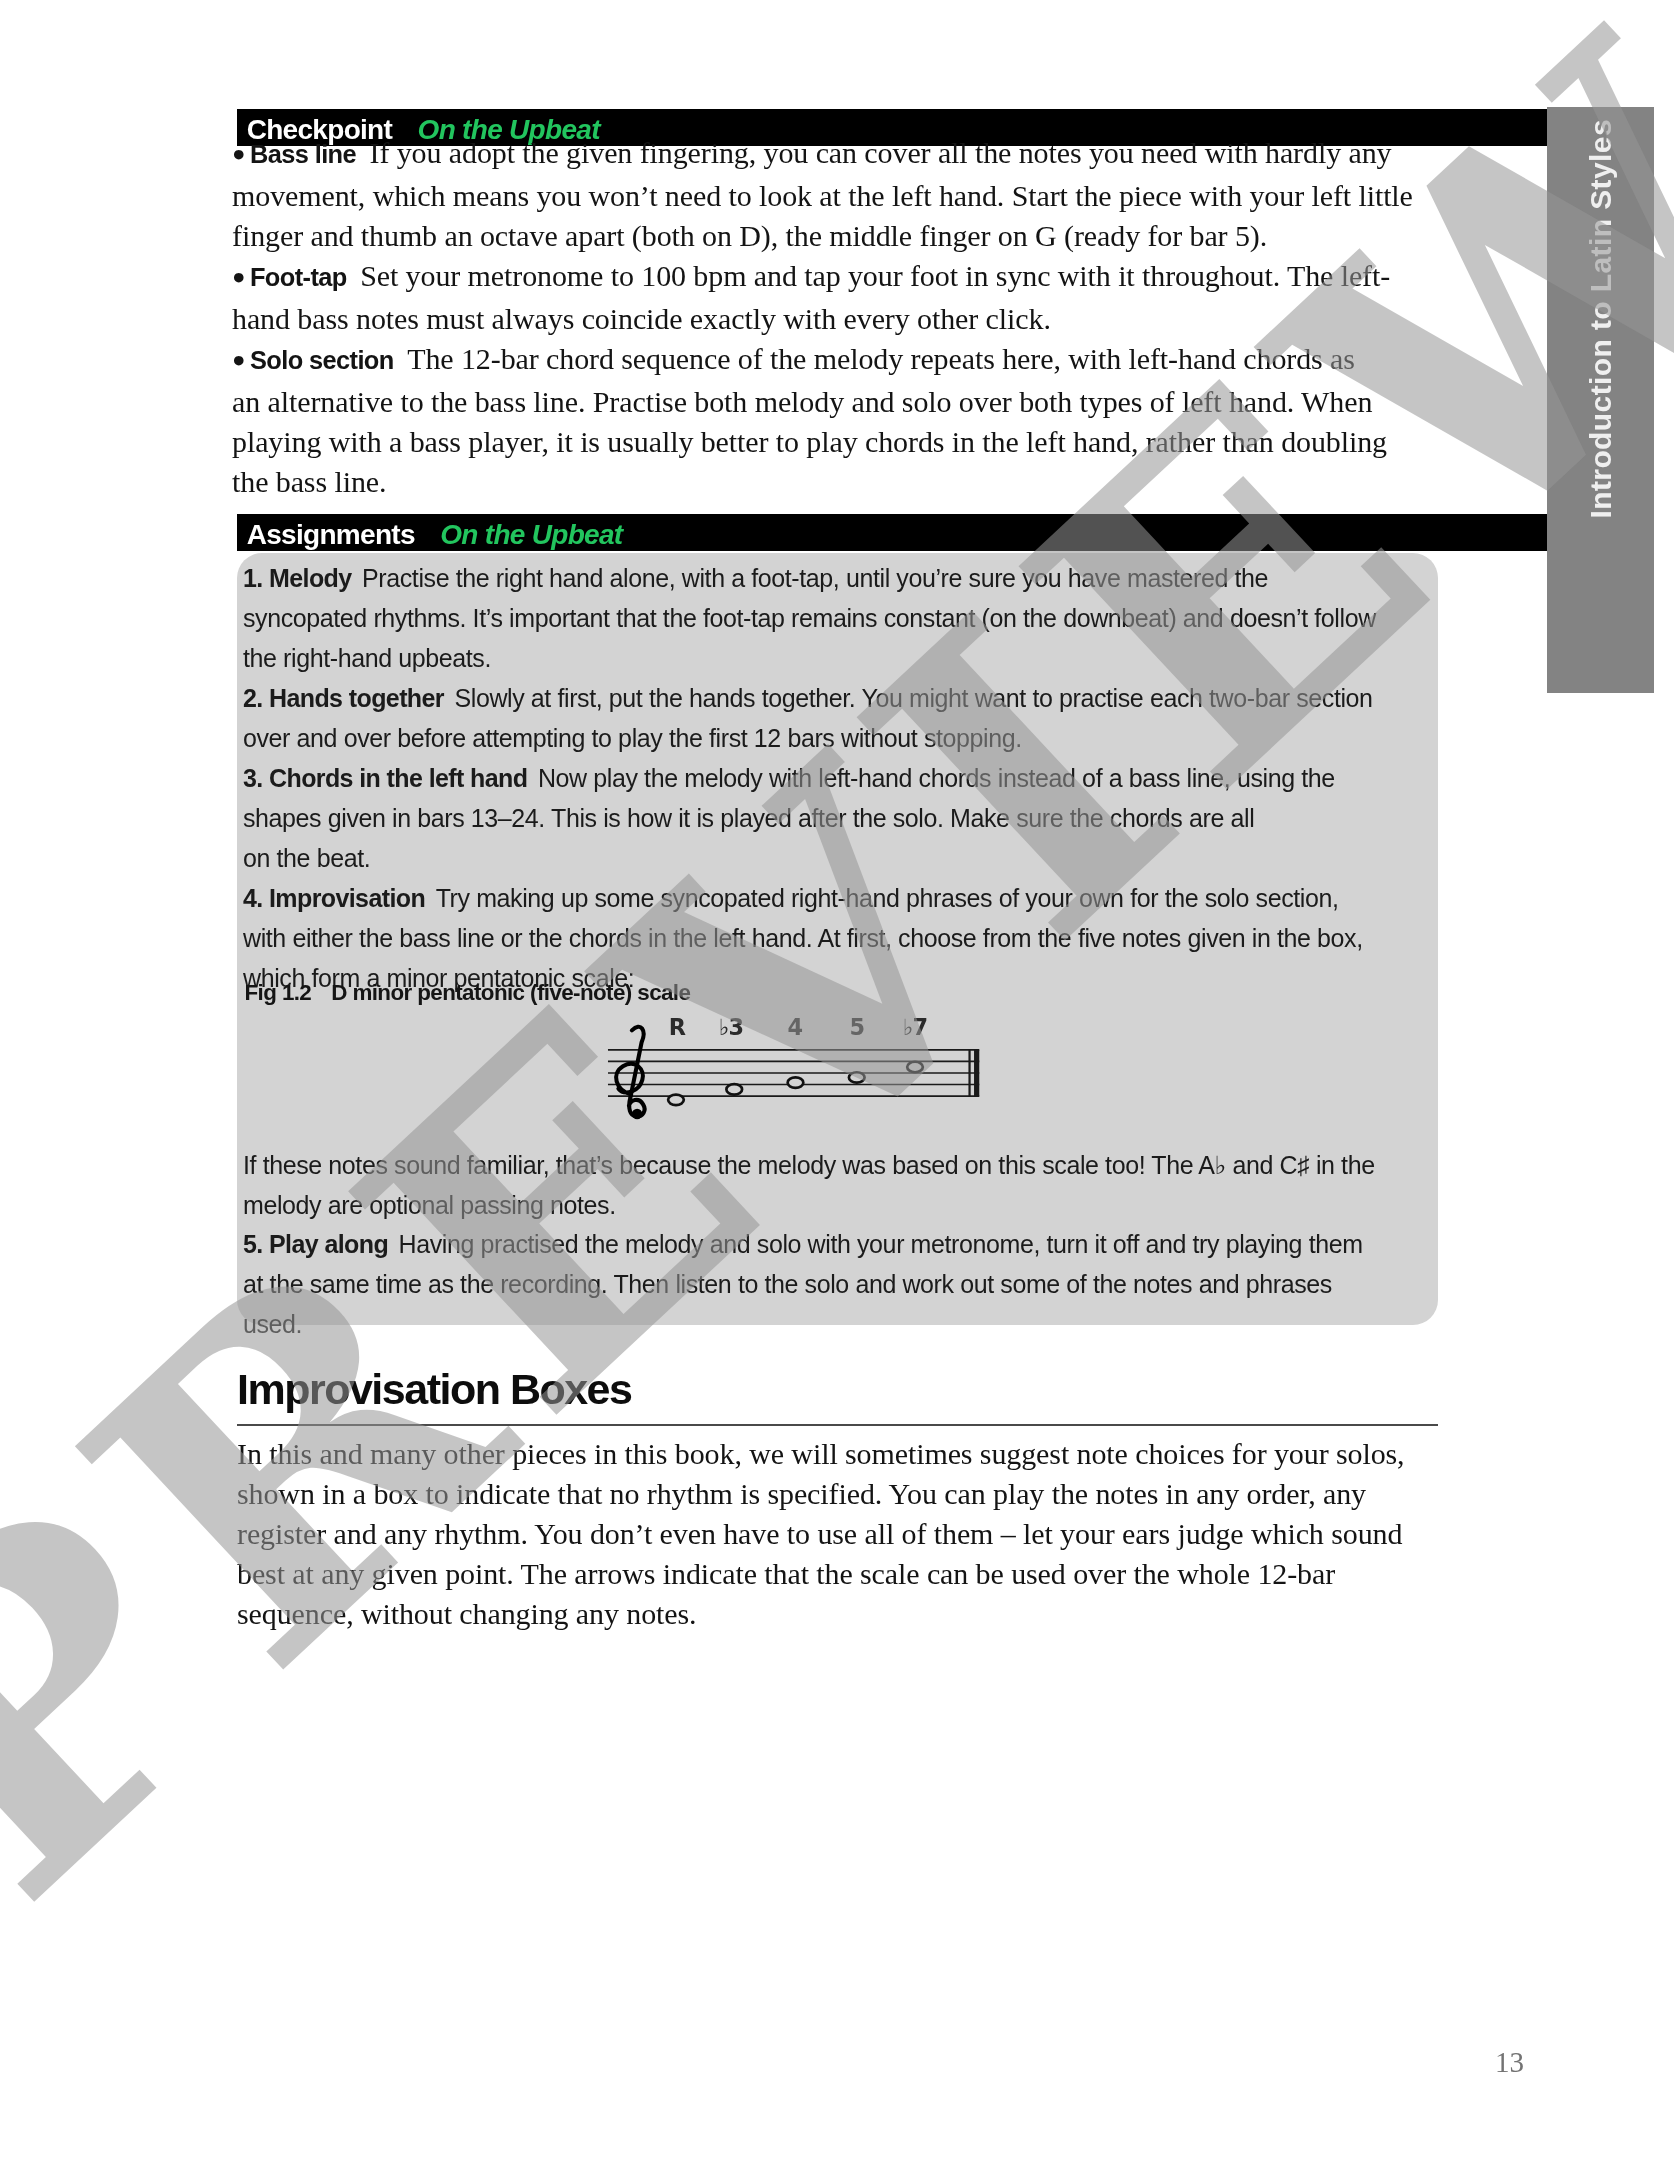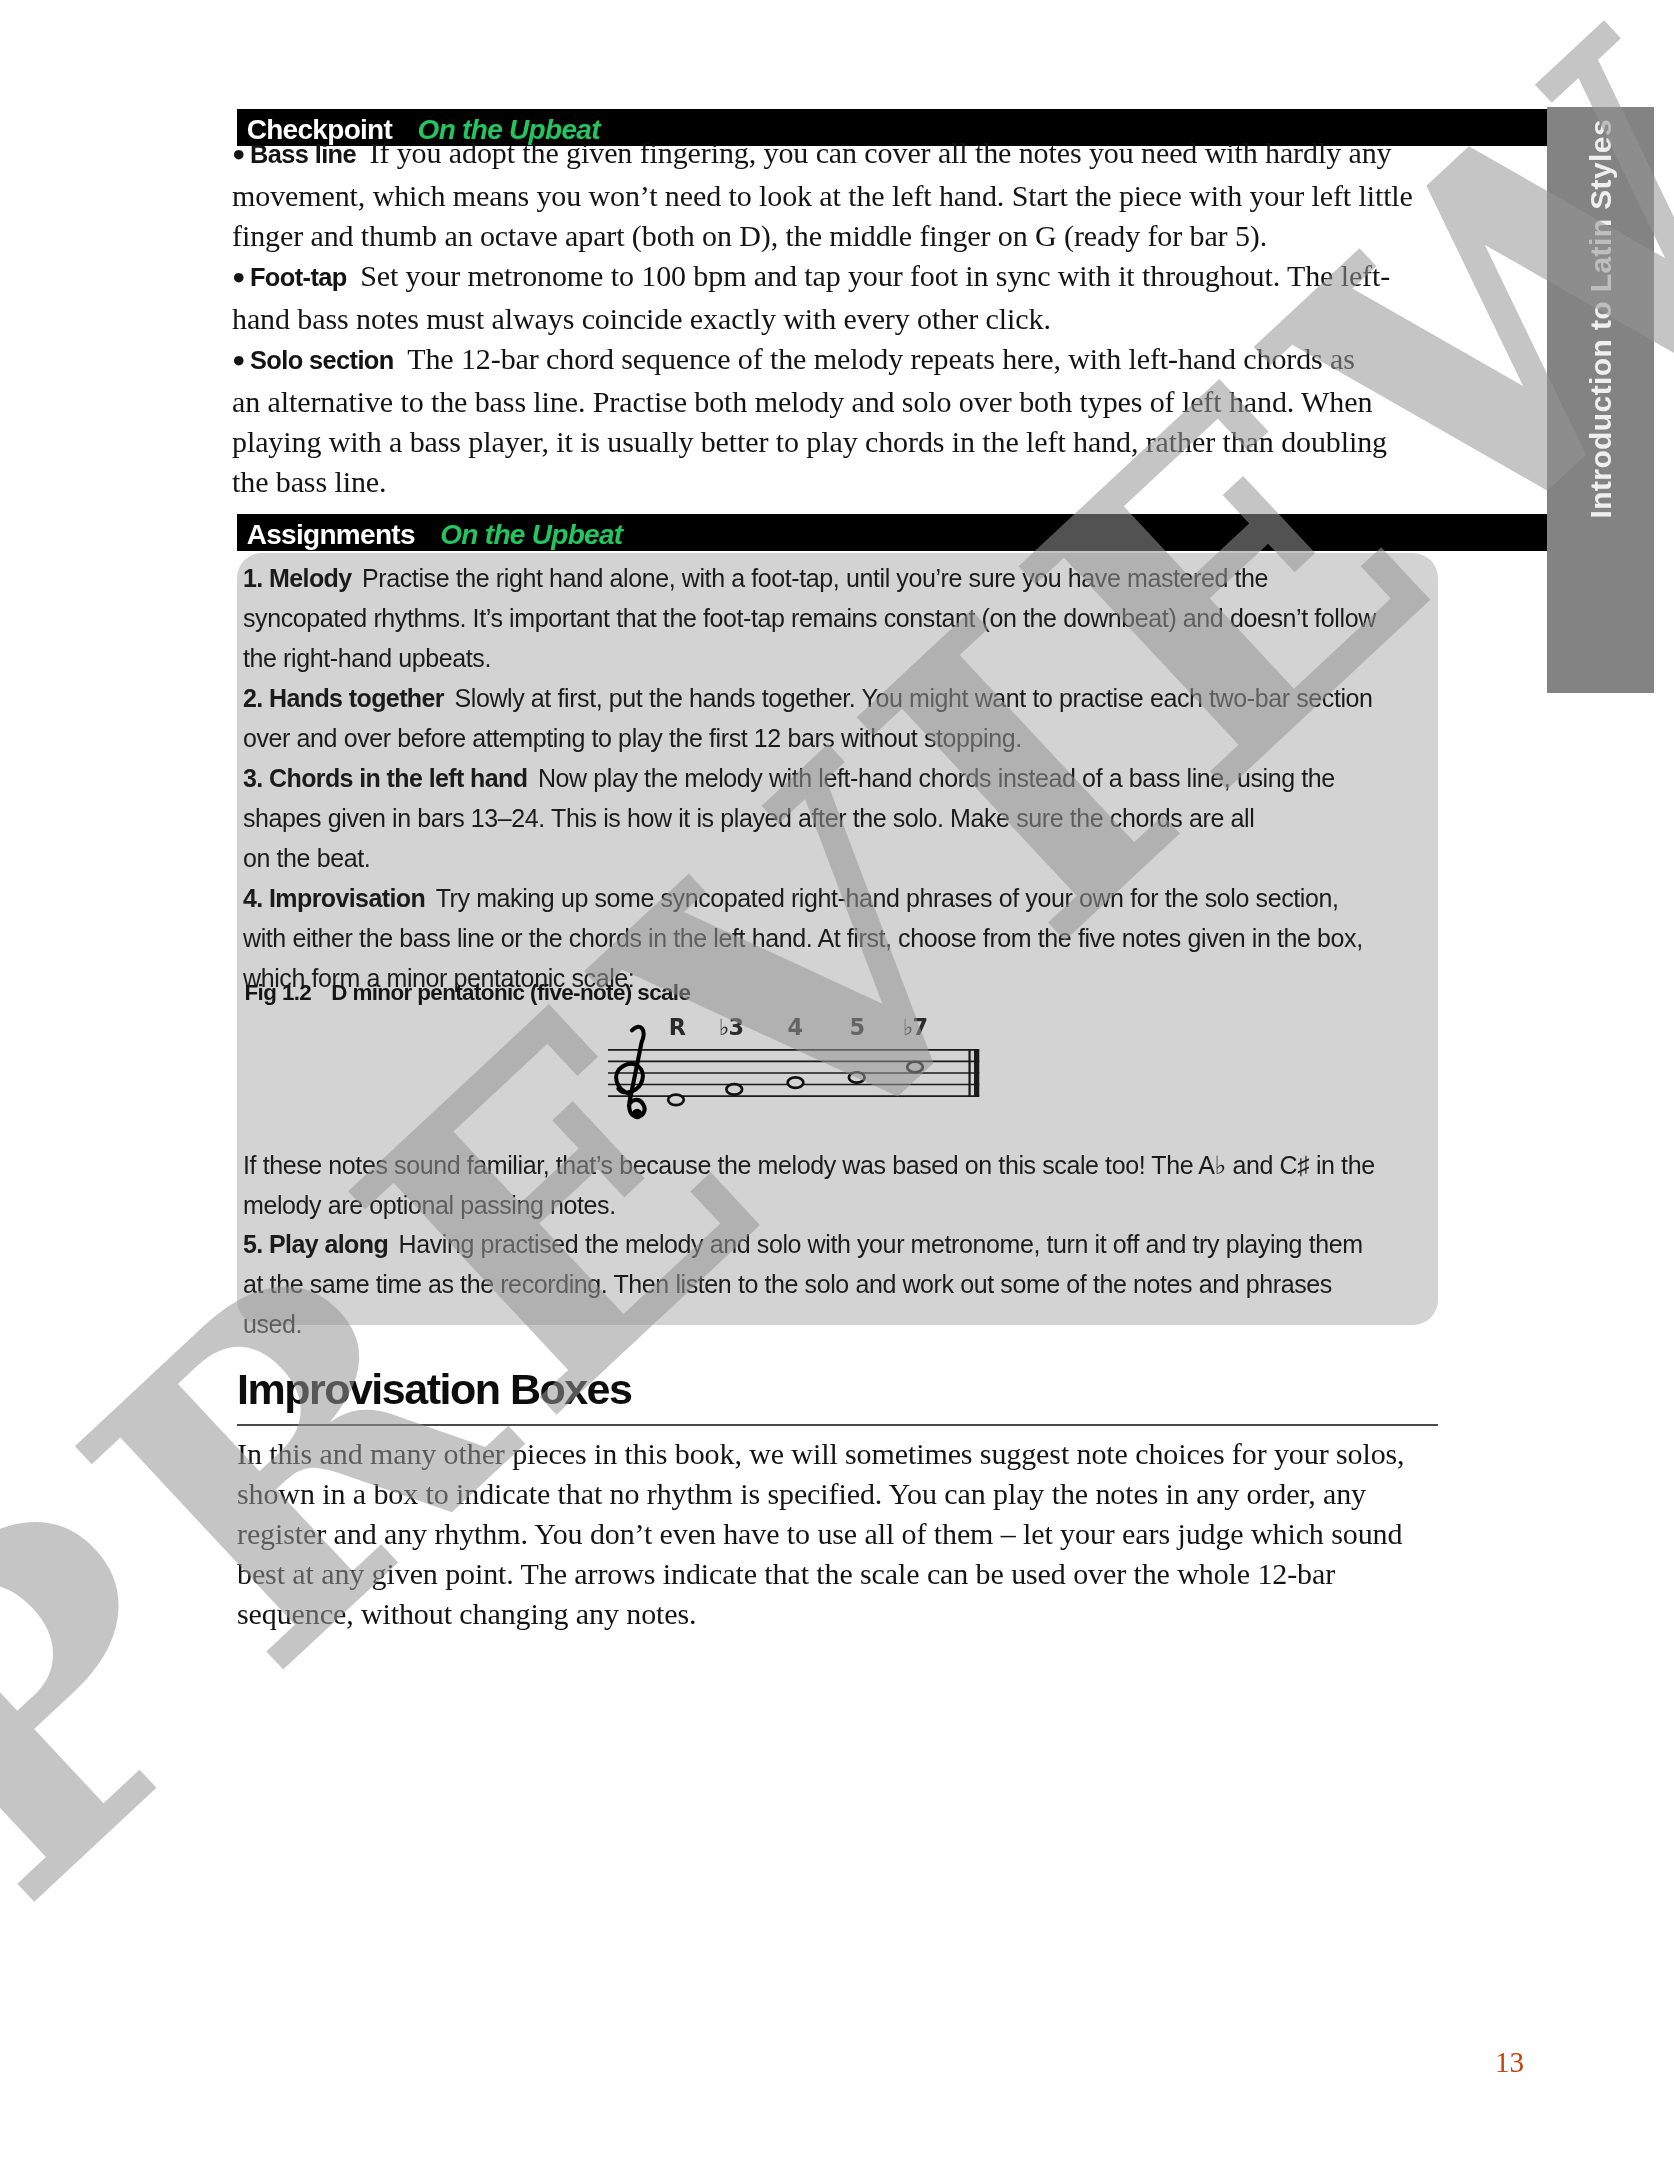--- a/index.html
+++ b/index.html
@@ -76,21 +76,21 @@
     position:absolute;top:12px;left:50%;
     transform:translateX(-50%) rotate(180deg);
     writing-mode:vertical-rl;
     font-family:"Liberation Sans", sans-serif;
     font-weight:bold;font-size:30px;letter-spacing:0.4px;
     color:#efefef;white-space:nowrap;
   }
   
   .pagenum{
     position:absolute;left:1495px;top:2046px;
-    font-size:29px;color:#c2410c;text-align:center;
+    font-size:29px;color:#737373;text-align:center;
   }
   
   .watermark{
     position:absolute;left:-336px;top:703px;width:2318px;height:523px;
     display:flex;align-items:center;justify-content:center;
     transform:rotate(-43deg);
     font-family:"DejaVu Serif", serif;
     font-weight:bold;font-size:419px;letter-spacing:25.4px;
     color:rgba(150,150,150,0.55);
     z-index:10;pointer-events:none;

